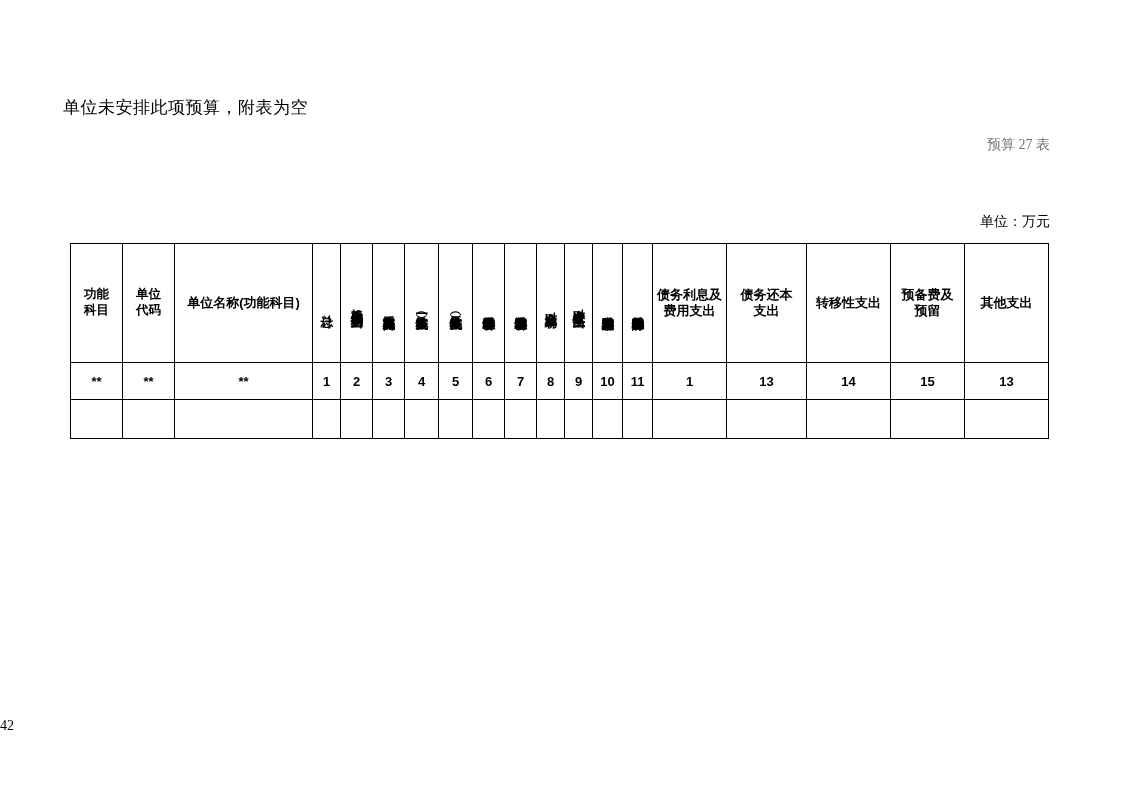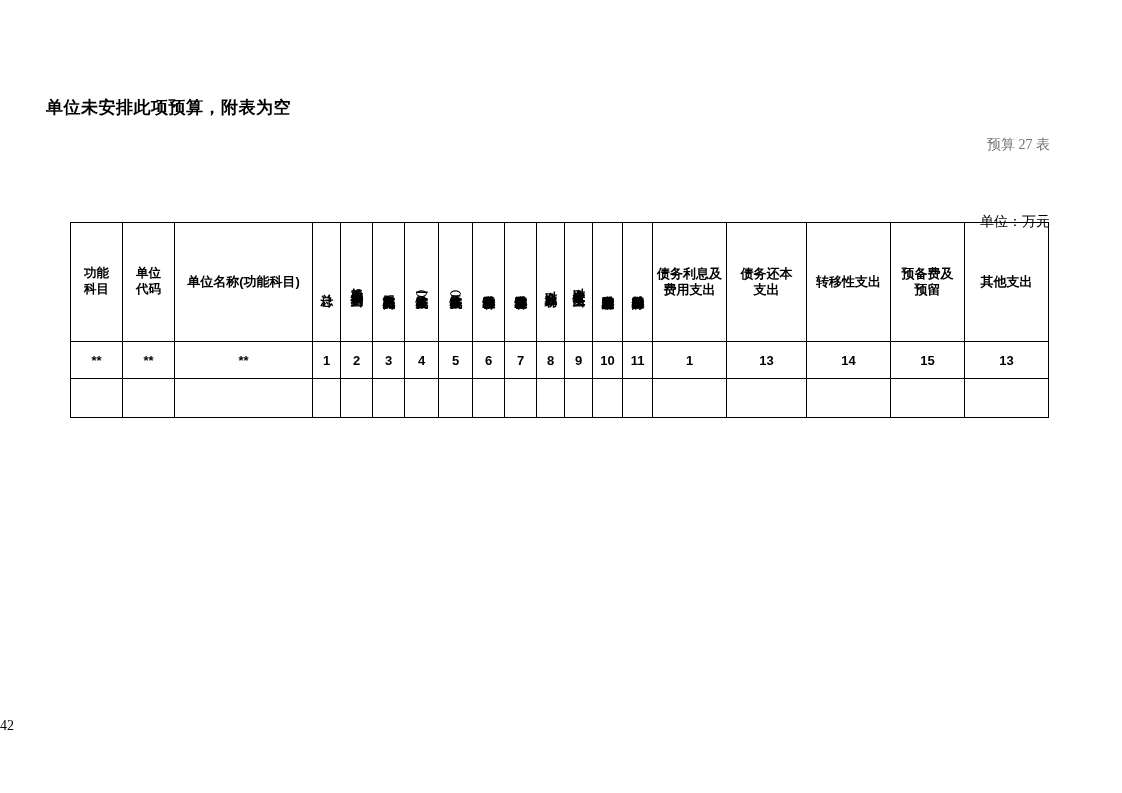--- a/index.html
+++ b/index.html
@@ -16,24 +16,24 @@
     overflow: hidden;
   }
 
   .page {
     position: absolute;
     inset: 0;
   }
 
   .note {
     position: absolute;
-    left: 46px;
+    left: 63px;
     top: 96px;
     font-family: "Liberation Sans", "DejaVu Sans", sans-serif;
-    font-weight: bold;
+    font-weight: normal;
     font-size: 17px;
     letter-spacing: 0.5px;
   }
 
   .form-no {
     position: absolute;
     right: 72px;
     top: 136px;
     font-size: 14px;
     font-family: "Liberation Serif", "DejaVu Serif", serif;
@@ -57,21 +57,21 @@
     right: 72px;
     top: 213px;
     font-size: 14px;
     font-family: "Liberation Sans", "DejaVu Sans", sans-serif;
     margin-left: 36px;
   }
 
   table.budget {
     position: absolute;
     left: 70px;
-    top: 222px;
+    top: 243px;
     width: 804px;
     border-collapse: collapse;
     table-layout: fixed;
     padding-left: 47px;
   }
 
   table.budget td {
     border: 1px solid #000;
     text-align: center;
     vertical-align: middle;

